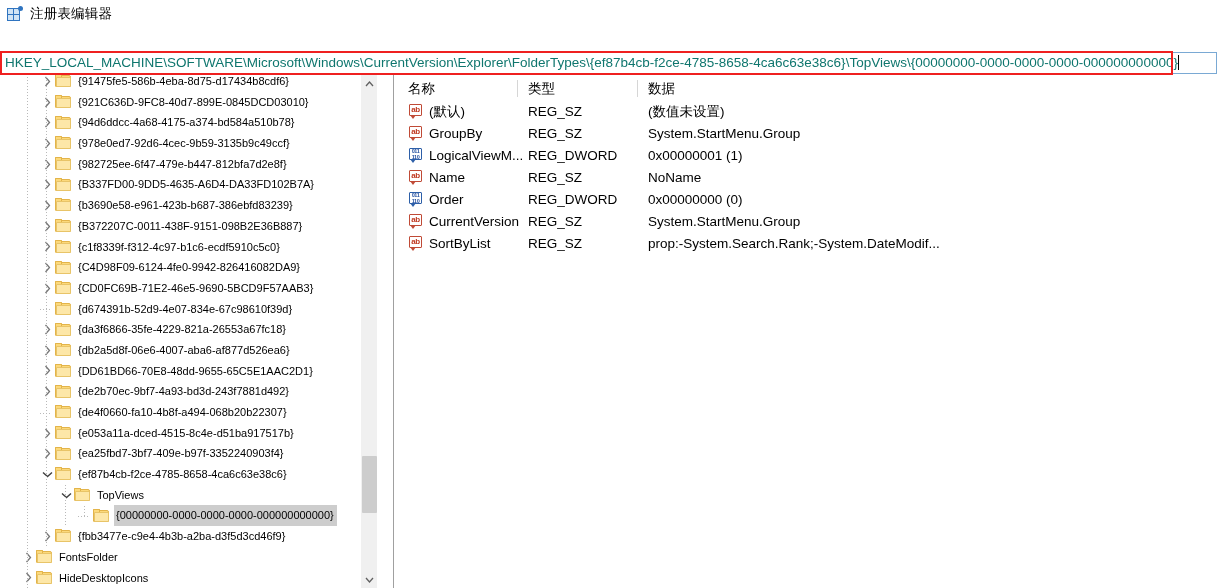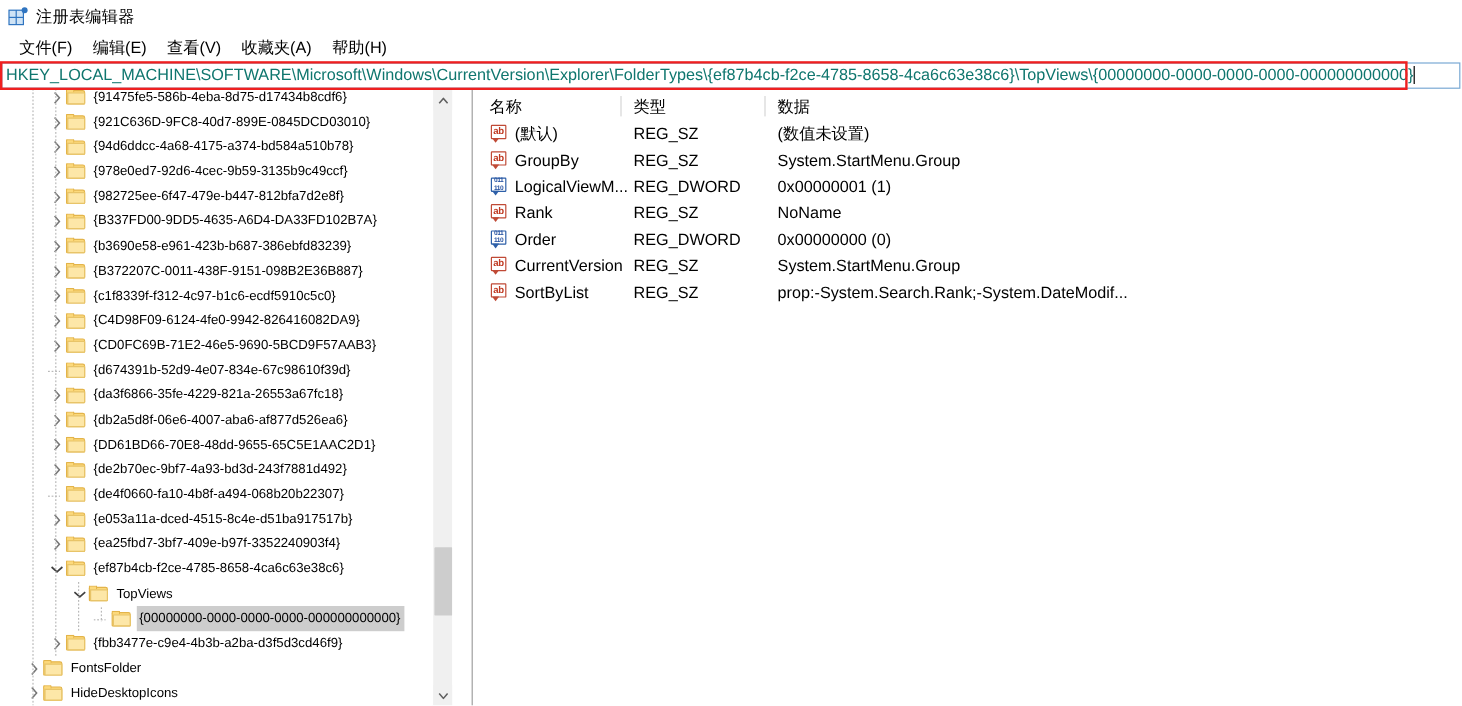--- a/index.html
+++ b/index.html
@@ -373,27 +373,20 @@
           <i></i>
           <i></i>
           <i></i>
           <i></i>
         </div>
       <div class="dot"></div>
     </div>
     <div class="title-text">注册表编辑器</div>
   </div>
 
-  <div class="menubar">
-    <div class="menu-item">文件(F)</div>
-    <div class="menu-item">编辑(E)</div>
-    <div class="menu-item">查看(V)</div>
-    <div class="menu-item">收藏夹(A)</div>
-    <div class="menu-item">帮助(H)</div>
-  </div>
 
   <div class="addr-wrap">
     <div class="addr-input"><span>HKEY_LOCAL_MACHINE\SOFTWARE\Microsoft\Windows\CurrentVersion\Explorer\FolderTypes\{ef87b4cb-f2ce-4785-8658-4ca6c63e38c6}\TopViews\{00000000-0000-0000-0000-000000000000}</span><span class="caret"></span></div>
     <div class="addr-highlight"></div>
   </div>
 
   <div class="content">
 
     <div class="tree-pane">
       <div class="tree-rows" id="tree-rows">
@@ -797,21 +790,21 @@
                 <div class="txt">011<br>110</div>
               </div><span>LogicalViewM...</span></div>
             <div class="val-cell cell-type">REG_DWORD</div>
             <div class="val-cell cell-data">0x00000001 (1)</div>
           </div>
           <div class="val-row">
             <div class="val-cell cell-name"><div class="vicon">
                 <div class="page"></div>
                 <div class="tail"></div>
                 <div class="txt">ab</div>
-              </div><span>Rank</span></div>
+              </div><span>Name</span></div>
             <div class="val-cell cell-type">REG_SZ</div>
             <div class="val-cell cell-data">NoName</div>
           </div>
           <div class="val-row">
             <div class="val-cell cell-name"><div class="vicon dword">
                 <div class="page"></div>
                 <div class="tail"></div>
                 <div class="txt">011<br>110</div>
               </div><span>Order</span></div>
             <div class="val-cell cell-type">REG_DWORD</div>

